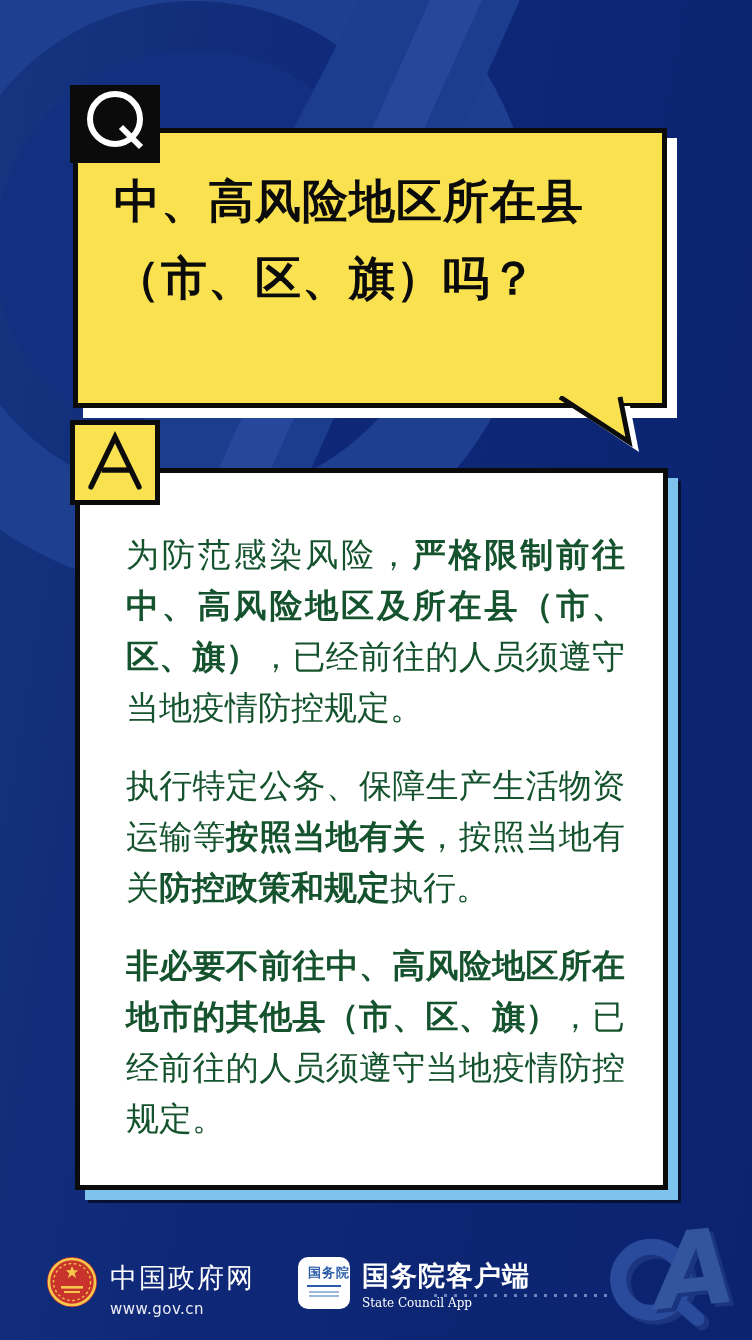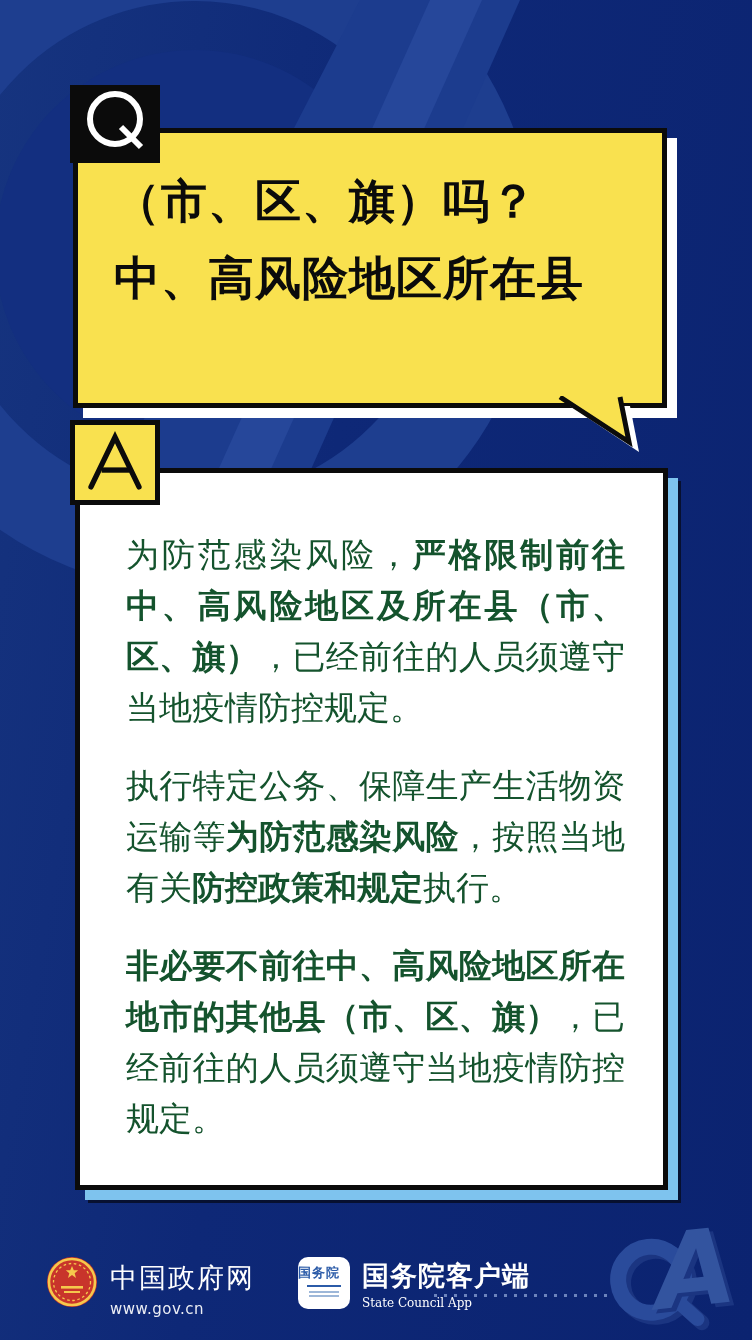--- a/index.html
+++ b/index.html
@@ -46,21 +46,21 @@
   .card p{font-size:33px;line-height:51px;color:#14532d;margin:0 0 27px 0;text-align:justify;}
   .seg{font-weight:400;}
   .seg.bold{font-weight:800;}
   
   .footer{position:absolute;left:0;top:1248px;width:752px;height:92px;z-index:3;}
   .emblem{position:absolute;left:46px;top:8px;}
   .gov-text{position:absolute;left:110px;top:12px;color:var(--white);}
   .gov-name{font-size:27px;font-weight:400;letter-spacing:2px;}
   .gov-url{font-size:15px;opacity:.92;margin-top:4px;letter-spacing:.5px;}
   .app-icon{position:absolute;left:298px;top:9px;width:52px;height:52px;background:var(--white);
-            border-radius:10px;overflow:hidden;text-align:left;}
+            border-radius:10px;overflow:hidden;text-align:right;}
   .app-icon-text{color:var(--app-blue);font-weight:800;font-size:13px;margin-top:7px;letter-spacing:1px;}
   .app-icon-line{width:34px;height:2px;background:var(--app-blue);margin:3px auto 2px auto;}
   .app-icon-sub{width:30px;height:8px;margin:0 auto;
       background:repeating-linear-gradient(0deg,#9db7d8 0 2px,transparent 2px 4px);}
   .app-text{position:absolute;left:362px;top:10px;color:var(--white);}
   .app-name{font-size:27px;font-weight:700;letter-spacing:1px;font-family:Liberation Serif, serif;}
   .app-sub{font-size:12px;font-family:"DejaVu Serif","Liberation Serif",serif;margin-top:2px;}
   .dots{position:absolute;left:434px;top:46px;width:178px;height:3px;
       background:repeating-linear-gradient(90deg,var(--dots) 0 3px,transparent 3px 10px);opacity:.75;}
   .qa-logo{position:absolute;left:592px;top:1198px;z-index:2;}
@@ -79,41 +79,41 @@
 
   <div class="qbox">
     <svg width="90" height="78" viewBox="0 0 90 78" aria-label="Q">
       <circle cx="45" cy="34" r="25" fill="none" stroke="#FFFFFF" stroke-width="6"></circle>
       <line x1="51" y1="42" x2="71" y2="62" stroke="#FFFFFF" stroke-width="6"></line>
     </svg>
   </div>
 
   <div class="bubble">
     <div class="qtext">
+        <div>中、高风险地区所在县</div>
         <div>（市、区、旗）吗？</div>
-        <div>中、高风险地区所在县</div>
       </div>
   </div>
   <svg class="tail" width="110" height="64" viewBox="0 0 110 64">
     <polygon points="24,10 84,10 93,56" fill="#FFFFFF"></polygon>
     <polygon points="14,1 74,1 83,46" fill="#F9E14F"></polygon>
     <path d="M14,1 L83,46 L74,1" fill="none" stroke="#0B0B0B" stroke-width="5"></path>
   </svg>
 
   <div class="abox">
     <svg width="90" height="85" viewBox="0 0 90 85" aria-label="A">
       <path d="M18 70 L45 14 L72 70" fill="none" stroke="#0B0B0B" stroke-width="6" stroke-linecap="round"></path>
       <line x1="30" y1="51" x2="61" y2="51" stroke="#0B0B0B" stroke-width="6"></line>
     </svg>
   </div>
 
   <div class="card">
     <div>
         <p><span class="seg">为防范感染风险，</span><span class="seg bold">严格限制前往中、高风险地区及所在县（市、区、旗）</span><span class="seg">，已经前往的人员须遵守当地疫情防控规定。</span></p>
-        <p><span class="seg">执行特定公务、保障生产生活物资运输等</span><span class="seg bold">为防范感染风险</span><span class="seg">，按照当地有关</span><span class="seg bold">防控政策和规定</span><span class="seg">执行。</span></p>
+        <p><span class="seg">执行特定公务、保障生产生活物资运输等</span><span class="seg bold">按照当地有关</span><span class="seg">，按照当地有关</span><span class="seg bold">防控政策和规定</span><span class="seg">执行。</span></p>
         <p><span class="seg bold">非必要不前往中、高风险地区所在地市的其他县（市、区、旗）</span><span class="seg">，已经前往的人员须遵守当地疫情防控规定。</span></p>
       </div>
   </div>
 
   <div class="footer">
     <svg class="emblem" width="52" height="52" viewBox="0 0 52 52">
       <circle cx="26" cy="26" r="25" fill="#C8342B"></circle>
       <circle cx="26" cy="26" r="23" fill="none" stroke="#F5C84C" stroke-width="2.6"></circle>
       <circle cx="26" cy="26" r="18.5" fill="none" stroke="#F5C84C" stroke-width="1.3" stroke-dasharray="2.6 2.6"></circle>
       <polygon transform="translate(26,16)" fill="#F5C84C" points="0,-6 1.8,-1.8 6.2,-1.8 2.7,1.2 4,6 0,3.1 -4,6 -2.7,1.2 -6.2,-1.8 -1.8,-1.8"></polygon>

